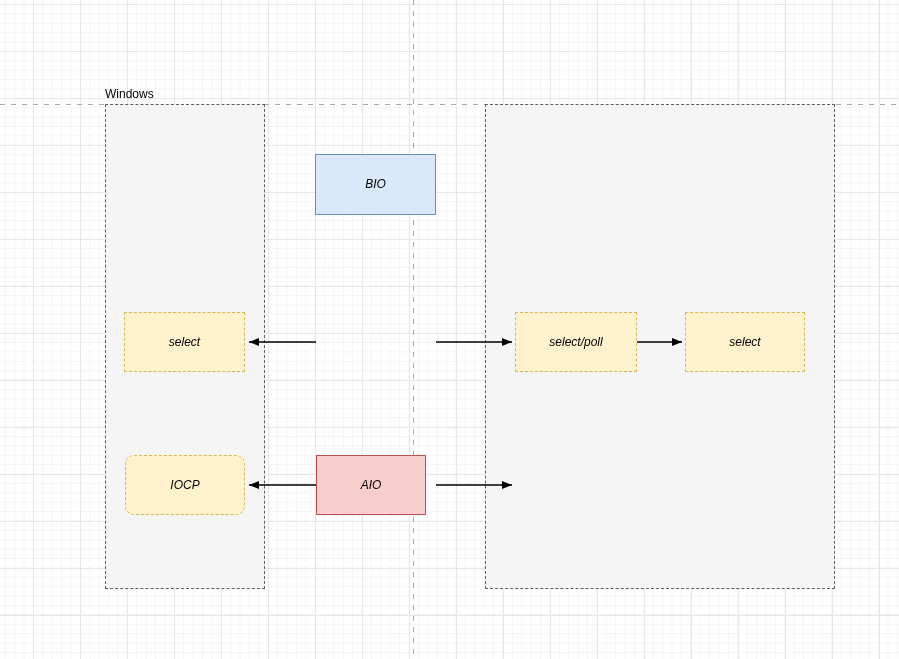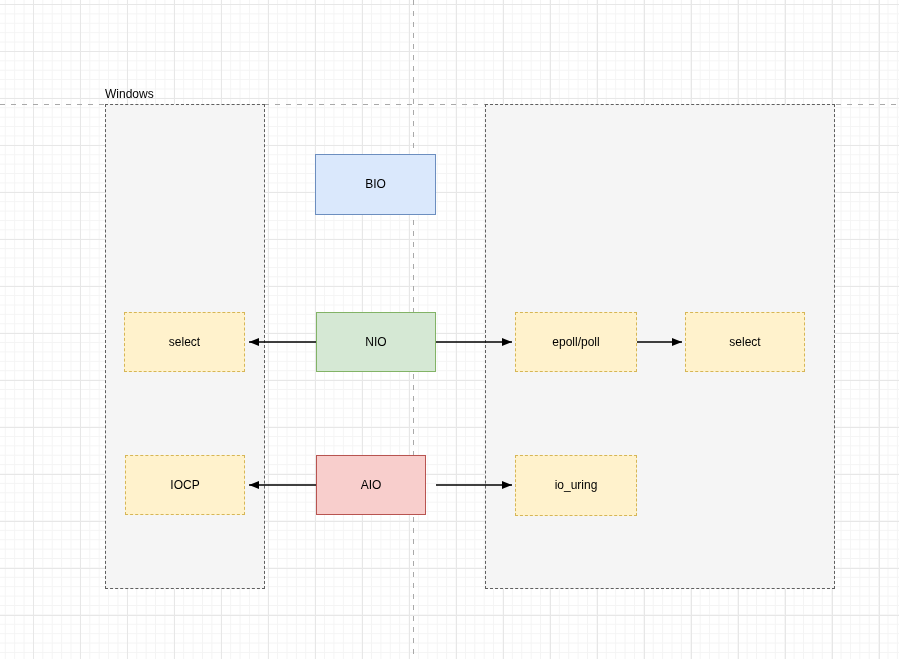--- a/index.html
+++ b/index.html
@@ -50,31 +50,32 @@
   .group-label-windows { left: 105px; width: 160px; }
   .group-label-linux   { left: 485px; width: 350px; }
 
   .node {
     position: absolute;
     display: flex;
     align-items: center;
     justify-content: center;
     text-align: center;
     line-height: 1.2;
+    font-style: italic;
   }
   .node-blue   { background: #dae8fc; border: 1px solid #6c8ebf; }
   .node-green  { background: #d5e8d4; border: 1px solid #82b366; }
   .node-red    { background: #f8cecc; border: 1px solid #b85450; }
   .node-yellow { background: #fff2cc; border: 1px dashed #d6b656; }
 
   .node-bio        { left: 315px; top: 154px; width: 121px; height: 61px; }
   .node-nio        { left: 316px; top: 312px; width: 120px; height: 60px; }
   .node-aio        { left: 316px; top: 455px; width: 110px; height: 60px; }
   .node-select     { left: 124px; top: 312px; width: 121px; height: 60px; }
-  .node-iocp       { left: 125px; top: 455px; width: 120px; height: 60px; }
+  .node-iocp       { left: 125px; top: 455px; width: 120px; height: 60px; border-radius: 9px; }
   .node-selectpoll { left: 515px; top: 312px; width: 122px; height: 60px; }
   .node-epoll      { left: 685px; top: 312px; width: 120px; height: 60px; }
   .node-iouring    { left: 515px; top: 455px; width: 122px; height: 61px; }
 
   .edges-layer {
     position: absolute; left: 0; top: 0; width: 899px; height: 659px;
     pointer-events: none;
   }
   .edges-layer line { stroke: #000; stroke-width: 1.5; }
 </style>
@@ -100,37 +101,31 @@
     <line x1="316" y1="342" x2="249" y2="342" marker-end="url(#arrowhead)"></line>
     <line x1="436" y1="342" x2="512" y2="342" marker-end="url(#arrowhead)"></line>
     <line x1="637" y1="342" x2="682" y2="342" marker-end="url(#arrowhead)"></line>
     <line x1="316" y1="485" x2="249" y2="485" marker-end="url(#arrowhead)"></line>
     <line x1="436" y1="485" x2="512" y2="485" marker-end="url(#arrowhead)"></line>
   </svg>
 
   <div class="node node-blue node-bio">
     <span>BIO</span>
   </div>
-  <div class="node node-green node-nio">
-    <span>NIO</span>
-  </div>
   <div class="node node-red node-aio">
     <span>AIO</span>
   </div>
 
   <div class="node node-yellow node-select">
     <span>select</span>
   </div>
   <div class="node node-yellow node-iocp">
     <span>IOCP</span>
   </div>
 
   <div class="node node-yellow node-selectpoll">
-    <span>epoll/poll</span>
+    <span>select/poll</span>
   </div>
   <div class="node node-yellow node-epoll">
     <span>select</span>
-  </div>
-  <div class="node node-yellow node-iouring">
-    <span>io_uring</span>
   </div>
 
 </div>
 
 </body></html>

